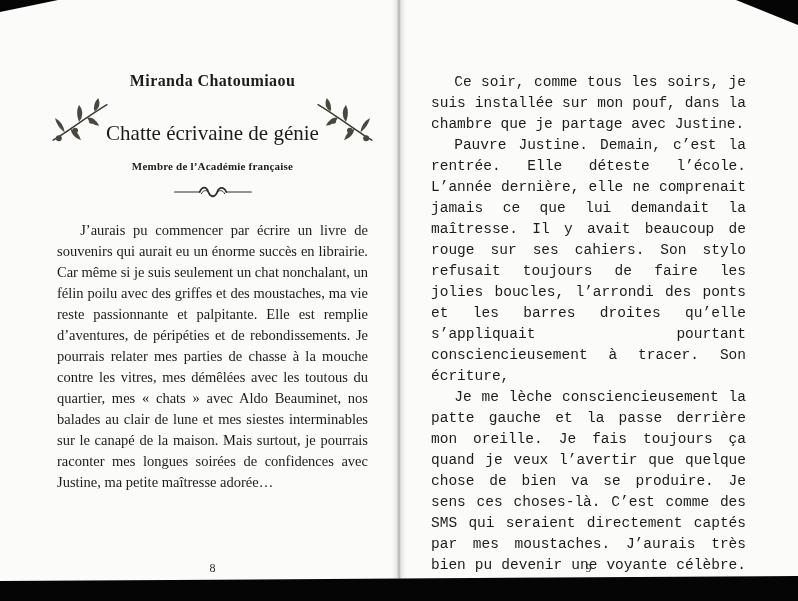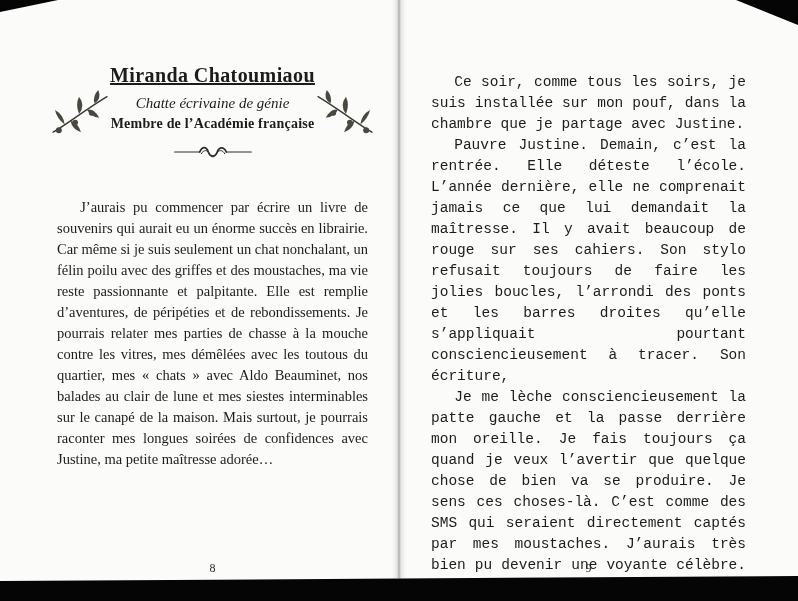--- a/index.html
+++ b/index.html
@@ -39,51 +39,49 @@
     color: #1c1c1a;
   }
   .page-left  { left: 57px;  top: 64px; width: 311px; height: 512px; }
   .page-right { left: 431px; top: 58px; width: 315px; height: 518px; }
 
   .chapter-header {
     position: relative;
     text-align: center;
   }
   .chapter-title {
-    margin: 0;
-    font-size: 20px;
+    margin: 8px;
+    font-size: 16px;
     font-weight: 700;
     letter-spacing: 0.4px;
-    text-decoration: underline;
   }
   .chapter-subtitle {
-    margin-top: 8px;
-    font-style: italic;
-    font-size: 15px;
+    margin-top: 31px;
+    font-size: 21px;
   }
   .chapter-affiliation {
-    margin-top: 4px;
-    font-size: 14px;
+    margin-top: 14px;
+    font-size: 11px;
     font-weight: 700;
     letter-spacing: 0.2px;
   }
   .branch {
     position: absolute;
     top: 24px;
     width: 62px;
     height: 50px;
   }
   .branch-left  { left: -8px; }
   .branch-right { right: -8px; transform: scaleX(-1); }
   .divider {
     margin-top: 13px;
     text-align: center;
   }
   .body-text {
-    margin-top: 34px;
+    margin-top: 17px;
     text-align: justify;
     font-size: 14.5px;
     line-height: 21px;
     hyphens: auto;
     -webkit-hyphens: auto;
   }
   .body-text p {
     margin: 0;
     text-indent: 1.6em;
   }

